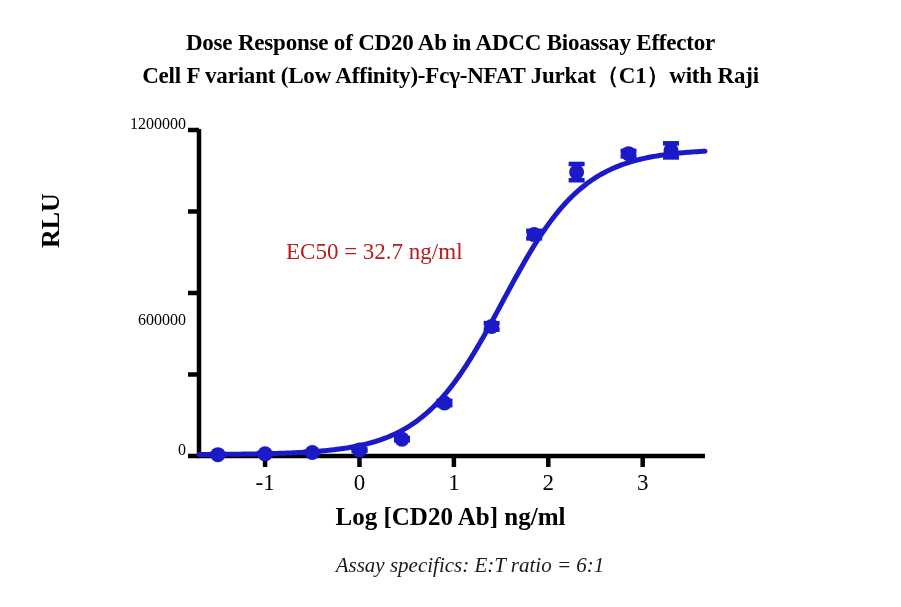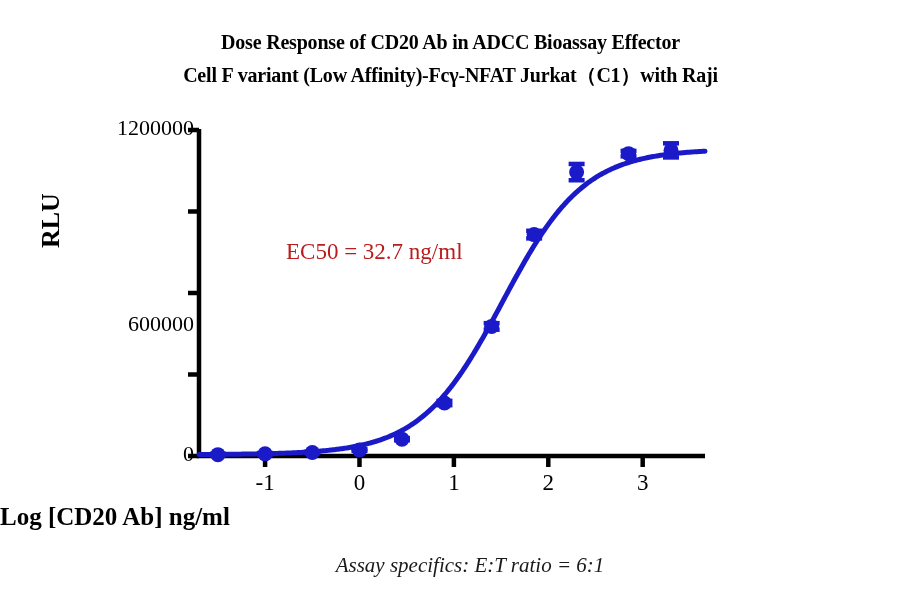--- a/index.html
+++ b/index.html
@@ -7,50 +7,50 @@
     width:901px;height:607px;background:#ffffff;
     font-family:"Liberation Serif","DejaVu Serif",serif;
     overflow:hidden;position:relative;
   }
   #figure{position:absolute;inset:0;}
 
   .title{
     position:absolute;left:0;right:0;top:26px;
     text-align:center;
     font-family:"Liberation Serif","DejaVu Serif",serif;
-    font-weight:bold;font-size:20px;line-height:33px;
+    font-weight:bold;font-size:23px;line-height:33px;
     color:#000;letter-spacing:-0.2px;
   }
   .title .ln{display:block;white-space:nowrap;}
 
   .footer{
     position:absolute;left:0;right:0;top:553px;
     text-align:center;
     font-family:"Liberation Serif","DejaVu Serif",serif;
     font-style:italic;font-size:21px;color:#1a1a1a;margin-left:39px;
   }
 
   .ylabel{
     position:absolute;left:36px;top:248px;
     font-family:"Liberation Serif","DejaVu Serif",serif;
     font-weight:bold;font-size:26px;color:#000;
     transform:rotate(-90deg);transform-origin:left top;
     white-space:nowrap;
   }
   .xlabel{
     position:absolute;left:0;right:0;top:503px;
-    text-align:left;
+    text-align:center;
     font-family:"Liberation Serif","DejaVu Serif",serif;
     font-weight:bold;font-size:25px;color:#000;
   }
 
   .ytick{
-    position:absolute;right:4px;width:110px;text-align:right;
+    position:absolute;right:12px;width:110px;text-align:right;
     font-family:"Liberation Serif","DejaVu Serif",serif;
-    font-size:22px;color:#000;
+    font-size:16px;color:#000;
   }
   #ytick-wrap{position:absolute;left:88px;top:0;width:110px;height:607px;}
 
   .xtick{
     position:absolute;width:60px;text-align:center;
     font-family:"Liberation Serif","DejaVu Serif",serif;
     font-size:23px;color:#000;
   }
   #xtick-wrap{position:absolute;left:0;top:0;width:901px;height:607px;}
 

